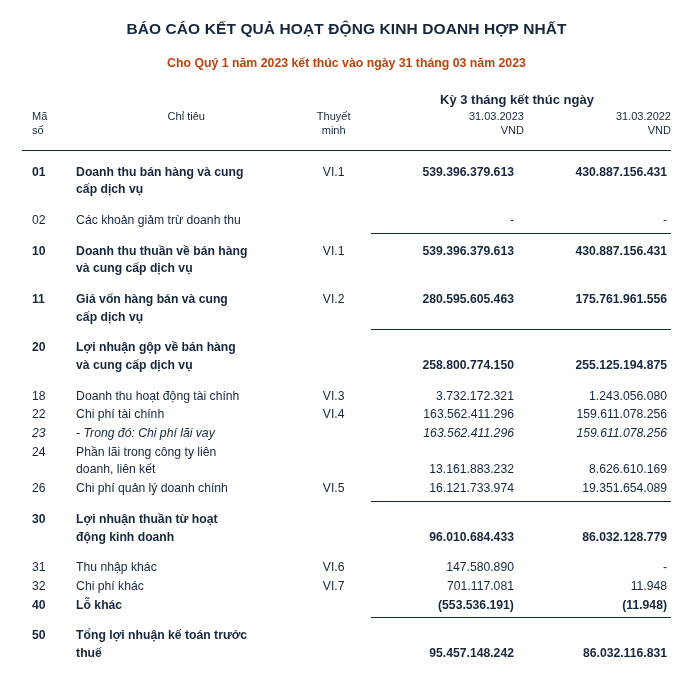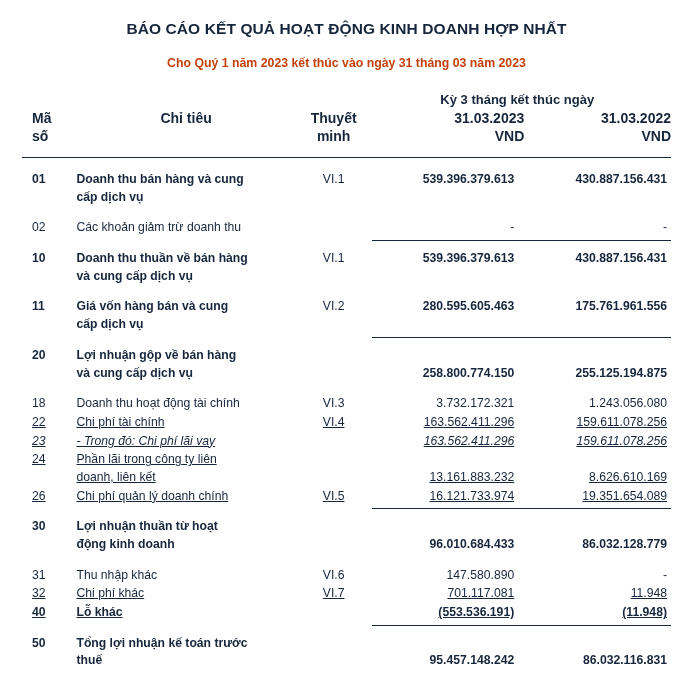--- a/index.html
+++ b/index.html
@@ -61,43 +61,42 @@
     text-align: center;
     font-weight: bold;
     font-size: 13px;
     padding-bottom: 3px !important;
   }
   .hdr-span .ruleline {
     border-top: 1px solid #16263c;
     margin: 3px 4px 4px 4px;
   }
   .hdr-cell {
-    font-weight: bold;
-    font-size: 14px;
+    font-weight: normal;
+    font-size: 11px;
     line-height: 1.25;
     padding-bottom: 10px !important;
   }
   .hdr-cell.center { text-align: center; }
   .hdr-cell.right  { text-align: right; }
 
   .hdr-rule-row td {
     padding: 0 !important;
     height: 2px;
   }
   .top-rule {
     border-bottom: 1px solid #16263c;
   }
 
   tr.row td {
     padding-top: 6px !important;
     line-height: 1.45;
   }
   tr.row.tight td {
     padding-top: 1px !important;
-    text-decoration: underline;
   }
   tr.row.gap td {
     padding-top: 13px !important;
   }
 
   .bold { font-weight: bold; }
   .ital { font-style: italic; }
   .indent { padding-left: 18px; }
 
   .num { font-variant-numeric: tabular-nums; white-space: nowrap; }

